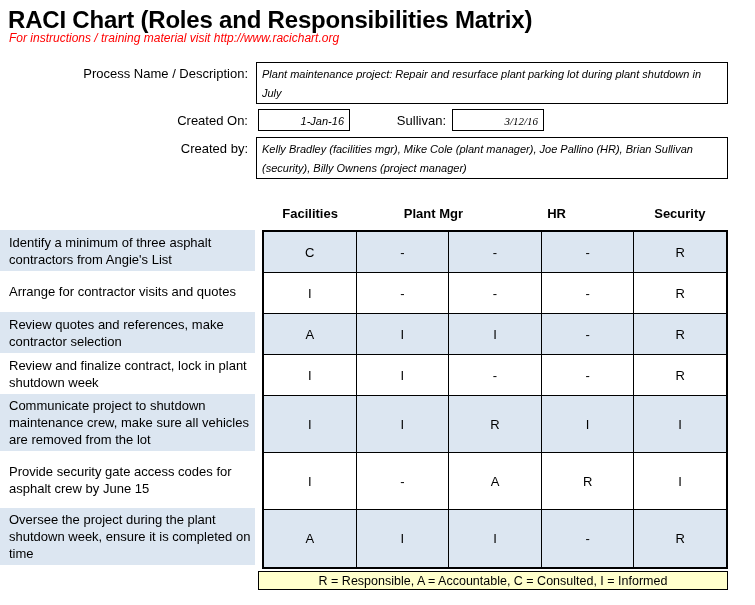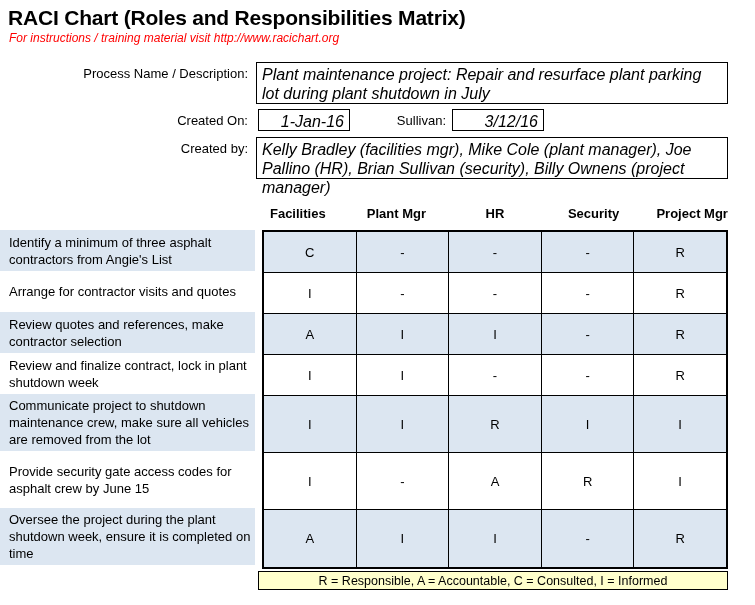--- a/index.html
+++ b/index.html
@@ -14,21 +14,21 @@
   #page {
     position: relative;
     width: 755px; height: 605px;
     background: #ffffff;
   }
 
   
   .title {
     position: absolute;
     left: 8px; top: 6px;
-    font-size: 21px;
+    font-size: 24px;
     font-weight: bold;
     letter-spacing: -0.2px;
     white-space: nowrap;
   }
   .subtitle {
     position: absolute;
     left: 9px; top: 31px;
     font-size: 12px;
     font-style: italic;
     color: #ff0000;
@@ -39,21 +39,21 @@
   .form-label {
     position: absolute;
     font-size: 13px;
     text-align: right;
     white-space: nowrap;
   }
   .inbox {
     position: absolute;
     border: 1px solid #000000;
     background: #ffffff;
-    font-size: 16px;
+    font-size: 11px;
     font-style: italic;
     line-height: 19px;
     padding: 2px 5px 0 5px;
   }
   .inbox.right { text-align: right; }
   .inbox.left  { text-align: left; }
 
   
   .col-head-row {
     position: absolute;
@@ -124,31 +124,30 @@
   <div class="title">RACI Chart (Roles and Responsibilities Matrix)</div>
   <div class="subtitle">For instructions / training material visit http://www.racichart.org</div>
 
   <div class="form-label" style="left:48px; top:66px; width:200px;">Process Name / Description:</div>
   <div class="inbox left" style="left:256px; top:62px; width:472px; height:42px;">Plant maintenance project:  Repair and resurface plant parking lot during plant shutdown in July</div>
 
   <div class="form-label" style="left:128px; top:113px; width:120px;">Created On:</div>
   <div class="inbox right" style="left:258px; top:109px; width:92px; height:22px;">1-Jan-16</div>
 
   <div class="form-label" style="left:360px; top:113px; width:86px;">Sullivan:</div>
-  <div class="inbox right" style="left:452px; top:109px; width:92px; height:22px;">3/12/16</div>
+  <div class="inbox right" style="left:452px; top:109px; width:92px; height:22px;font-family:Liberation Serif, serif;">3/12/16</div>
 
   <div class="form-label" style="left:128px; top:141px; width:120px;">Created by:</div>
   <div class="inbox left" style="left:256px; top:137px; width:472px; height:42px;">Kelly Bradley (facilities mgr), Mike Cole (plant manager), Joe Pallino (HR), Brian Sullivan (security), Billy Ownens (project manager)</div>
 
   <div class="col-head-row">
       <div class="col-head">Facilities</div>
       <div class="col-head">Plant Mgr</div>
       <div class="col-head">HR</div>
       <div class="col-head">Security</div>
-      <div class="col-head">Project Mgr</div>
     </div>
 
   <div id="task-bands">
       <div class="task-band" style="top: 230px; height: 41px; background: rgb(220, 230, 241);">
         <span>Identify a minimum of three asphalt contractors from Angie's List</span>
       </div>
       <div class="task-band" style="top: 271px; height: 41px; background: rgb(255, 255, 255);">
         <span>Arrange for contractor visits and quotes</span>
       </div>
       <div class="task-band" style="top: 312px; height: 41px; background: rgb(220, 230, 241);">

